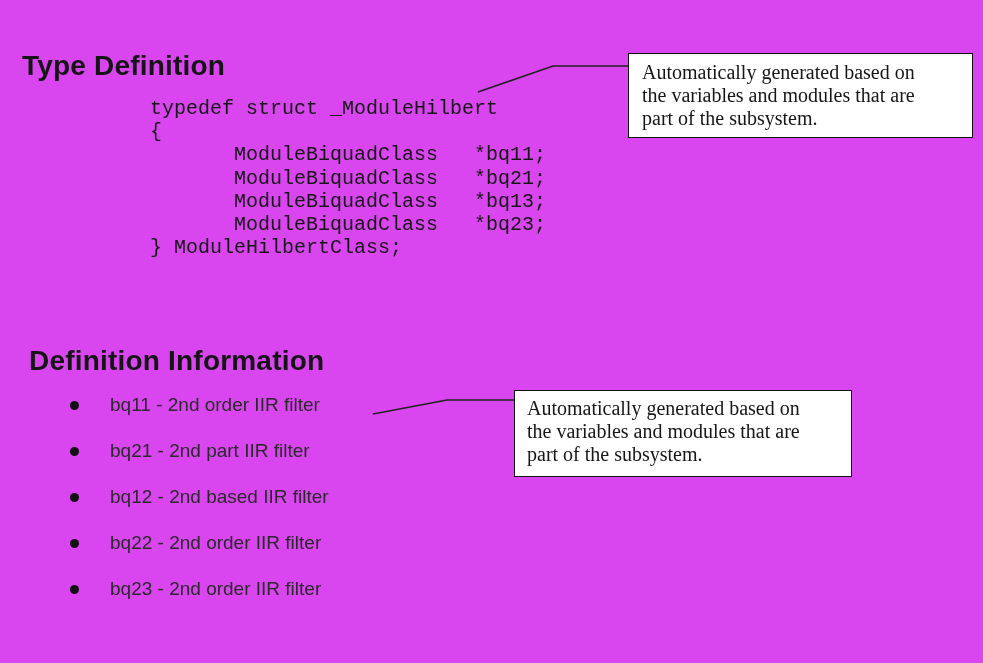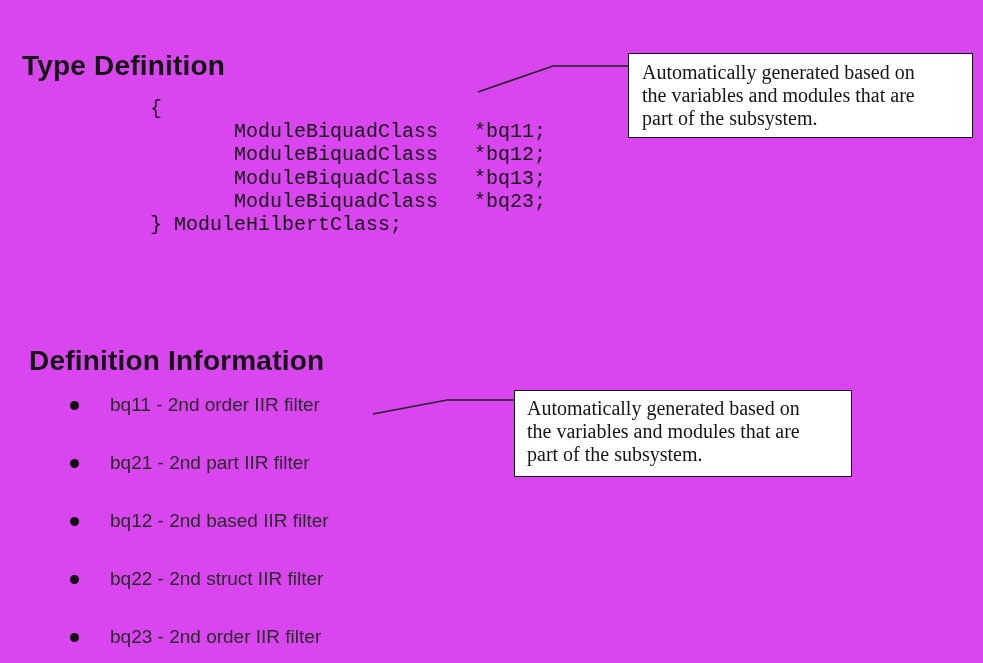--- a/index.html
+++ b/index.html
@@ -61,21 +61,21 @@
     padding: 6px 6px 0 12px;
   }
   .callout-line { white-space: nowrap; font-family: Liberation Serif, serif; }
 
   #bullet-list {
     position: absolute;
     left: 0;
     top: 394px;
     display: flex;
     flex-direction: column;
-    gap: 36px;
+    gap: 24px;
     margin: 0;
     padding: 0;
     list-style: none;
   }
   .bullet-item {
     position: relative;
     height: 22px;
     line-height: 22px;
     padding-left: 110px;
     font-family: "Liberation Sans", sans-serif;
@@ -100,23 +100,24 @@
   }
 </style>
 </head>
 <body>
 
 <div id="page">
 
   <h1 class="heading" id="heading-type-definition">Type Definition</h1>
 
   <div id="code-block">
+    <div class="code-line">typedef struct _ModuleHilbert</div>
     <div class="code-line">{</div>
     <div class="code-line">       ModuleBiquadClass   *bq11;</div>
-    <div class="code-line">       ModuleBiquadClass   *bq12;</div>
+    <div class="code-line">       ModuleBiquadClass   *bq21;</div>
     <div class="code-line">       ModuleBiquadClass   *bq13;</div>
     <div class="code-line">       ModuleBiquadClass   *bq23;</div>
     <div class="code-line">} ModuleHilbertClass;</div>
   </div>
 
   <div class="callout-box" id="callout-box-1">
     <div class="callout-line">Automatically generated based on</div>
     <div class="callout-line">the variables and modules that are</div>
     <div class="callout-line">part of the subsystem.</div>
   </div>
@@ -131,21 +132,21 @@
     <li class="bullet-item">
       <span class="bullet-dot"></span>
       <span>bq21 - 2nd part IIR filter</span>
     </li>
     <li class="bullet-item">
       <span class="bullet-dot"></span>
       <span>bq12 - 2nd based IIR filter</span>
     </li>
     <li class="bullet-item">
       <span class="bullet-dot"></span>
-      <span>bq22 - 2nd struct IIR filter</span>
+      <span>bq22 - 2nd order IIR filter</span>
     </li>
     <li class="bullet-item">
       <span class="bullet-dot"></span>
       <span>bq23 - 2nd order IIR filter</span>
     </li>
   </ul>
 
   <div class="callout-box" id="callout-box-2">
     <div class="callout-line">Automatically generated based on</div>
     <div class="callout-line">the variables and modules that are</div>

